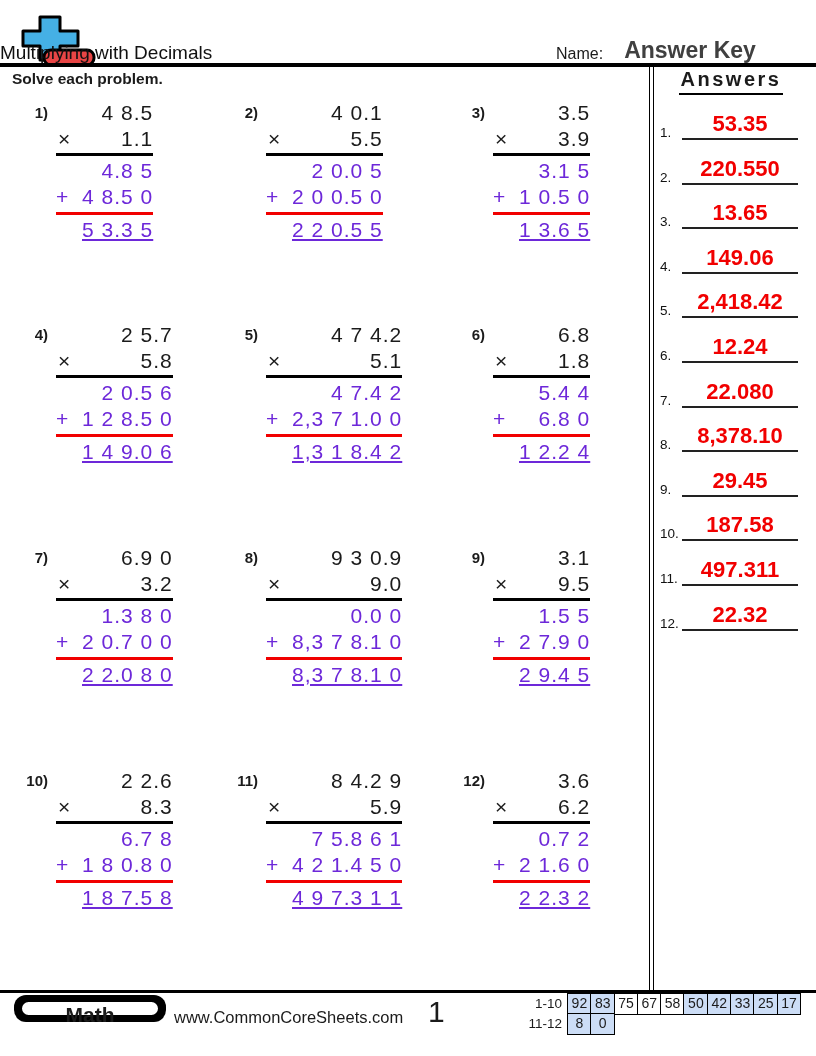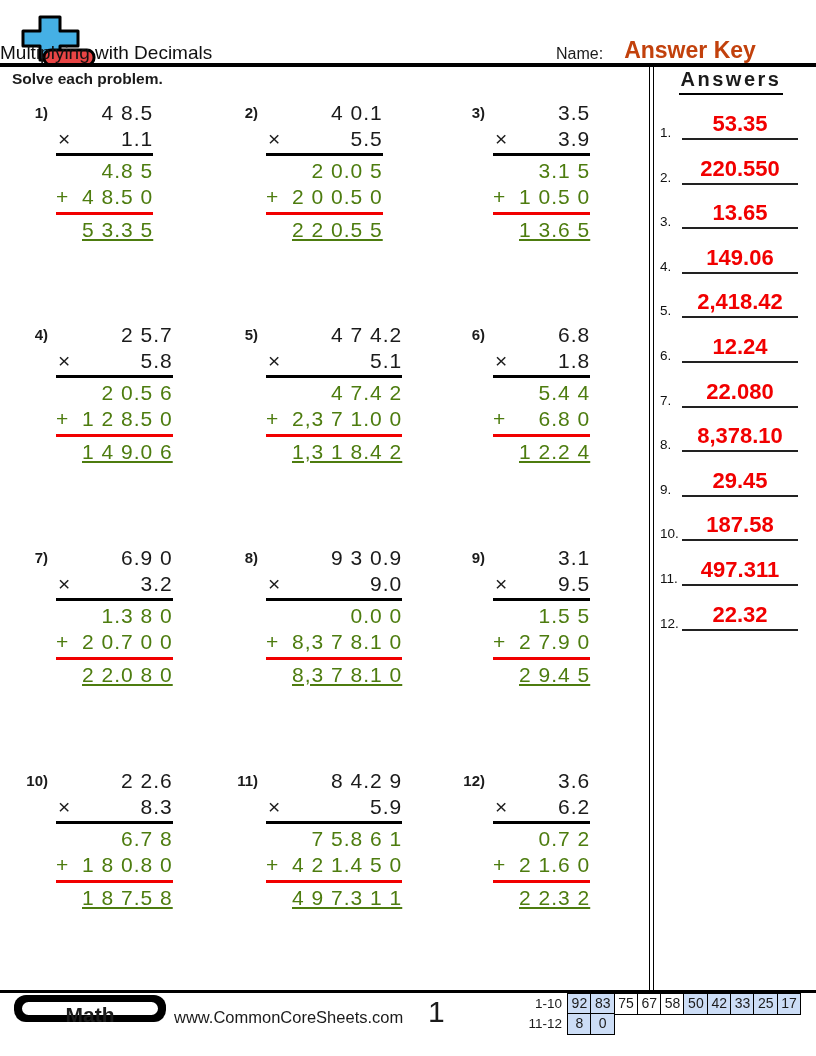--- a/index.html
+++ b/index.html
@@ -6,41 +6,41 @@
   body {
     width:816px; height:1056px; position:relative; background:#ffffff;
     font-family:"Liberation Sans","DejaVu Sans",sans-serif; color:#1b1b1b; overflow:hidden;
   }
   
   .logo { position:absolute; left:18px; top:10px; }
   .page-title { position:absolute; left:0; top:42px; width:656px; 
     font-size:19px; color:#111; }
   .name-label { position:absolute; left:556px; top:45px; font-size:16px; }
   .name-value { position:absolute; left:615px; top:37px; width:150px; text-align:center;
-    font-weight:bold; font-size:23px; color:#c2410c; }
+    font-weight:bold; font-size:23px; color:#404040; }
   .header-rule { position:absolute; left:0; top:63px; width:816px; height:3.5px; background:#000; }
   .instruction { position:absolute; left:12px; top:70px; font-weight:bold; font-size:15.5px; }
   .vert-rule { position:absolute; left:649px; top:64px; height:926px; width:3px;
     border-left:1.5px solid #000; border-right:1.5px solid #000; }
   
   .answers-title { position:absolute; left:656px; top:68px; width:150px; text-align:center; }
   .answers-title span { display:inline-block; font-weight:bold; font-size:20px; letter-spacing:2.5px;
     border-bottom:2.5px solid #000; padding:0 2px 2px 2px; }
   .aitem { position:absolute; left:656px; width:150px; height:42px; }
   .alabel { position:absolute; left:4px; bottom:0; font-size:13.5px; color:#111; }
   .avalue { position:absolute; left:26px; bottom:0; width:116px; text-align:center;
     font-weight:bold; font-size:22px; color:#f10000; border-bottom:2px solid #222; padding-bottom:1px; }
   
   .problem { position:absolute; display:flex; }
   .plabel { width:30px; text-align:right; font-weight:bold; font-size:15px; line-height:26px; }
   .work { margin-left:8px; display:inline-block; }
   .wrow { position:relative; text-align:right; white-space:pre; font-size:21px; line-height:26px;
     letter-spacing:1px; padding-left:26px; color:#1b1b1b; }
   .wrow.mult { border-bottom:3.5px solid #000; padding-bottom:1px; }
-  .wrow.red { color:#4d7c0f; }
+  .wrow.red { color:#6d28d9; }
   .wrow.p1 { padding-top:2px; }
   .wrow.p2 { border-bottom:3px solid #f10000; padding-bottom:2px; }
   .wrow.total { padding-top:2px;text-decoration:underline; }
   .op { position:absolute; left:2px; }
   .op.plus { left:0; }
   
   .footer-rule { position:absolute; left:0; top:989.5px; width:816px; height:3px; background:#000; }
   .math-outer { position:absolute; left:14px; top:995px; width:152px; height:27px;
     background:#000; border-radius:12px; }
   .math-inner { position:absolute; left:5px; top:4px; right:5px; bottom:4px; background:#fff;

